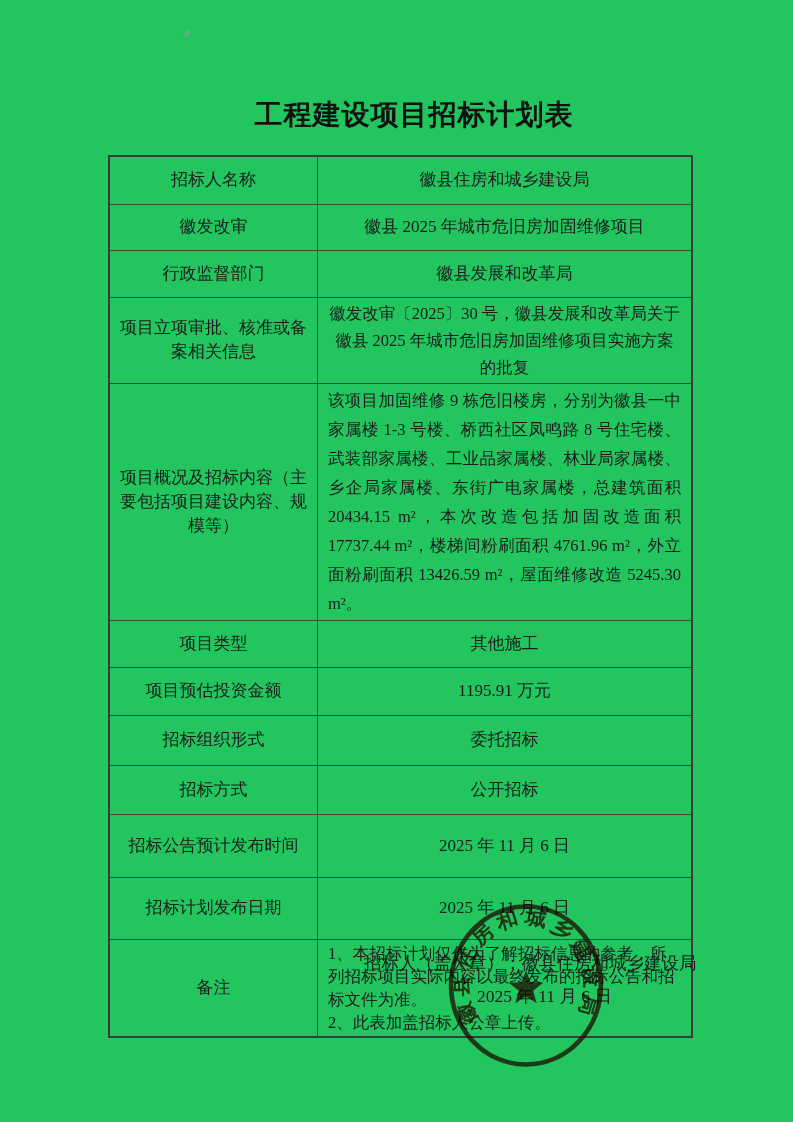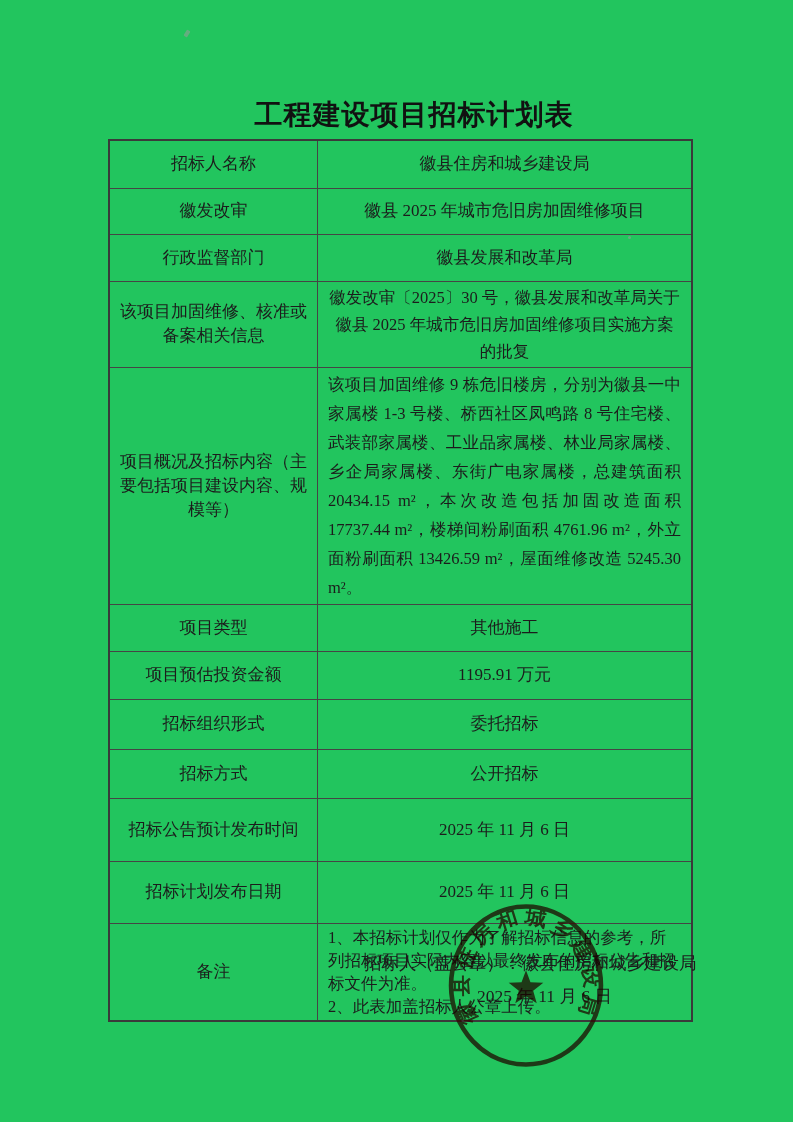--- a/index.html
+++ b/index.html
@@ -20,21 +20,21 @@
     left: 0;
     width: 100%;
     text-align: center;
     font-size: 28px;
     font-weight: bold;
     letter-spacing: 1px;
     color: #111;
   }
   table.bid-table {
     position: absolute;
-    top: 139px;
+    top: 155px;
     left: 108px;
     width: 585px;
     border-collapse: collapse;
     table-layout: fixed;
     border: 2px solid #3a3a3a;
   }
   table.bid-table td {
     border: 1.6px solid #454545;
     font-size: 17px;
     vertical-align: middle;
@@ -131,21 +131,21 @@
       </tr>
       <tr class="r2">
         <td class="label-cell">徽发改审</td>
         <td class="value-cell">徽县 2025 年城市危旧房加固维修项目</td>
       </tr>
       <tr class="r3">
         <td class="label-cell">行政监督部门</td>
         <td class="value-cell">徽县发展和改革局</td>
       </tr>
       <tr class="r4">
-        <td class="label-cell">该项目加固维修、核准或备案相关信息</td>
+        <td class="label-cell">项目立项审批、核准或备案相关信息</td>
         <td class="value-cell center-wrap">徽发改审〔2025〕30 号，徽县发展和改革局关于徽县 2025 年城市危旧房加固维修项目实施方案的批复</td>
       </tr>
       <tr class="r5">
         <td class="label-cell">项目概况及招标内容（主要包括项目建设内容、规模等）</td>
         <td class="value-cell long">该项目加固维修 9 栋危旧楼房，分别为徽县一中家属楼 1-3 号楼、桥西社区凤鸣路 8 号住宅楼、武装部家属楼、工业品家属楼、林业局家属楼、乡企局家属楼、东街广电家属楼，总建筑面积 20434.15 m²，本次改造包括加固改造面积 17737.44 m²，楼梯间粉刷面积 4761.96 m²，外立面粉刷面积 13426.59 m²，屋面维修改造 5245.30 m²。</td>
       </tr>
       <tr class="r6">
         <td class="label-cell">项目类型</td>
         <td class="value-cell">其他施工</td>
       </tr>

